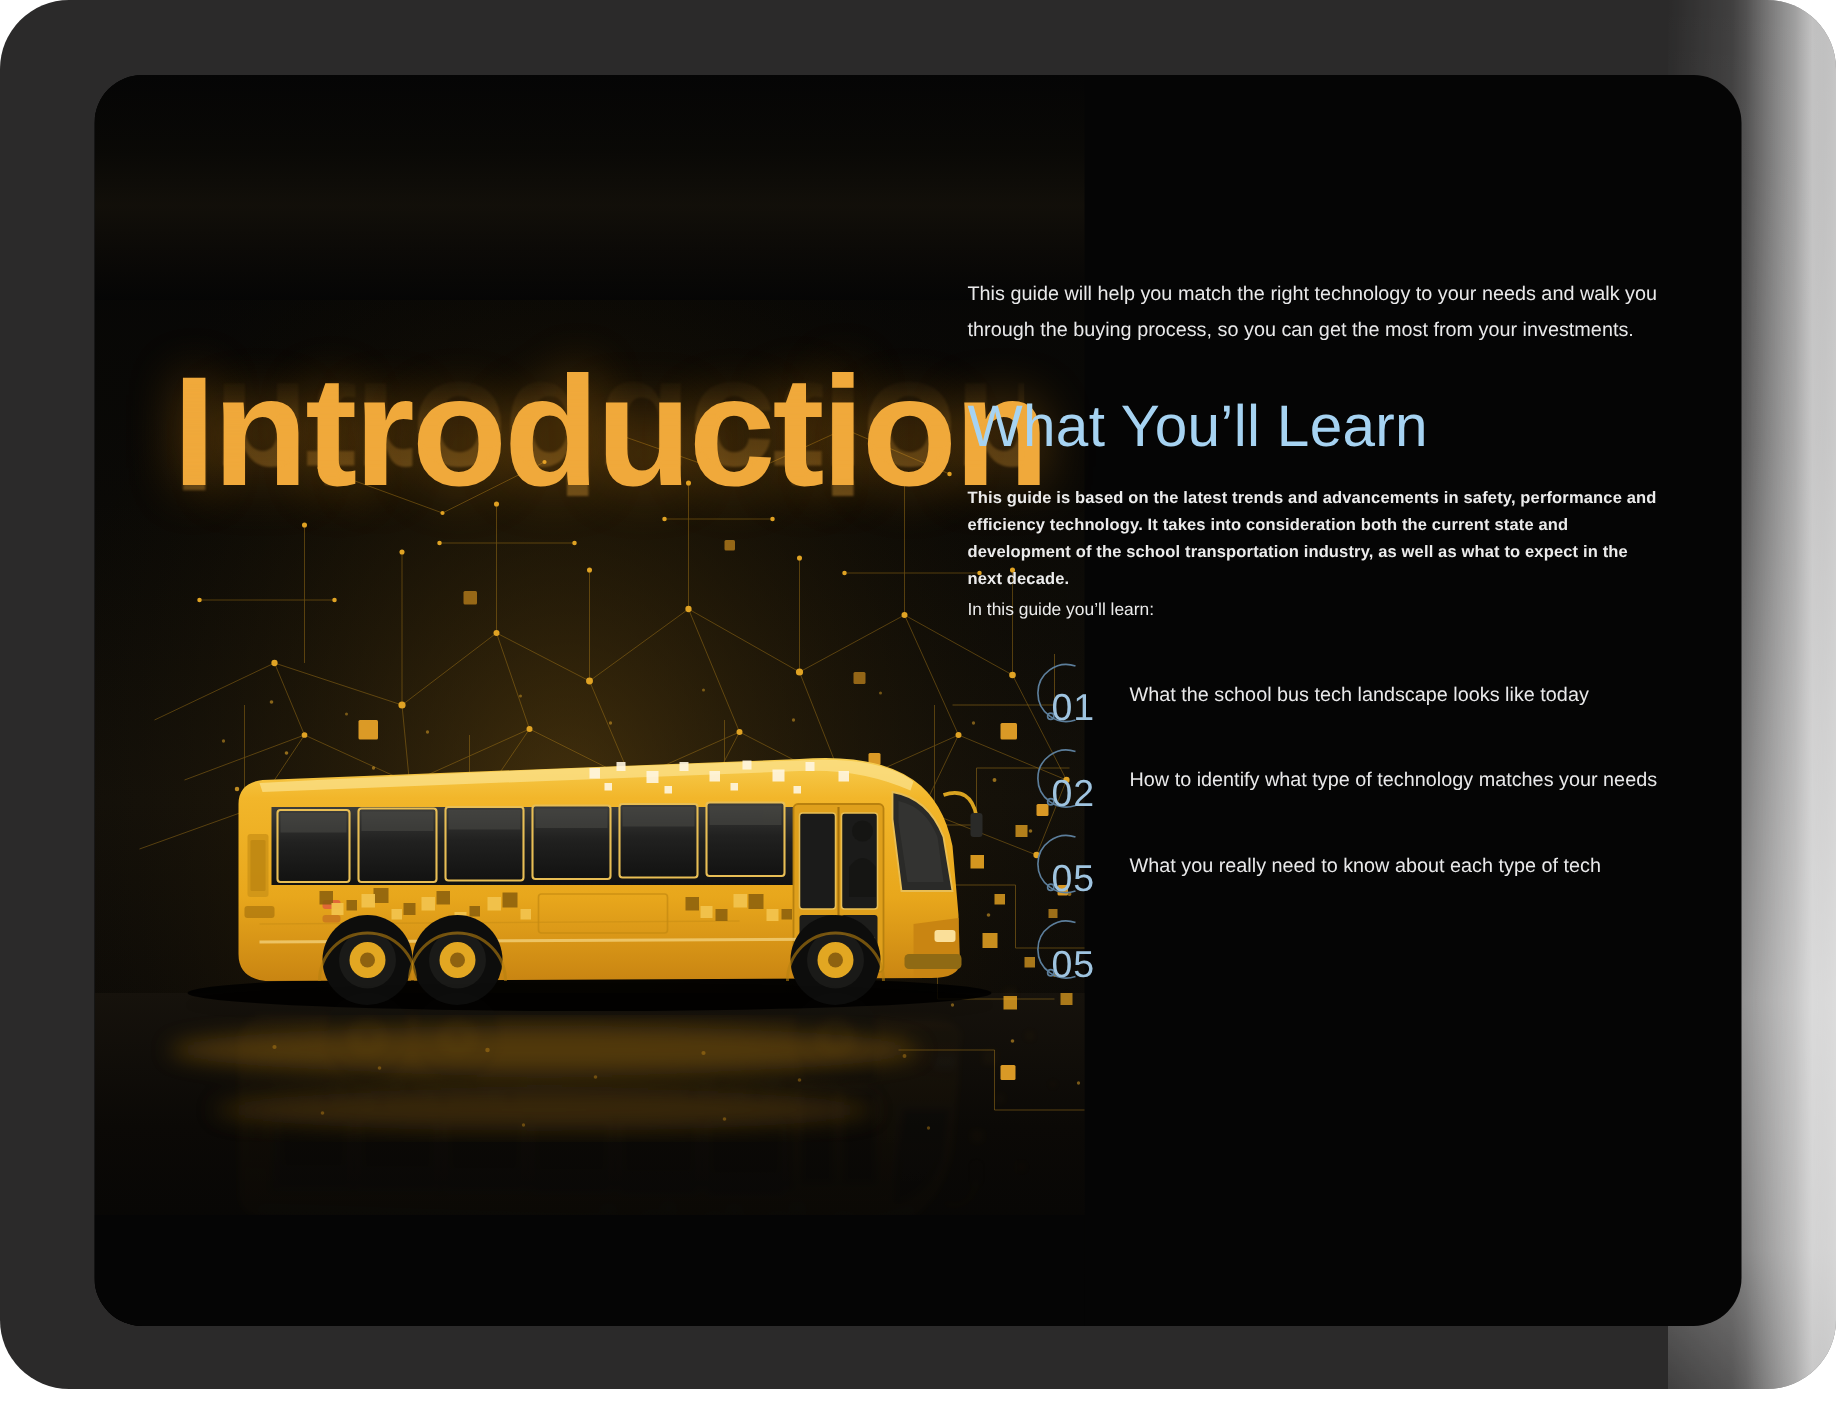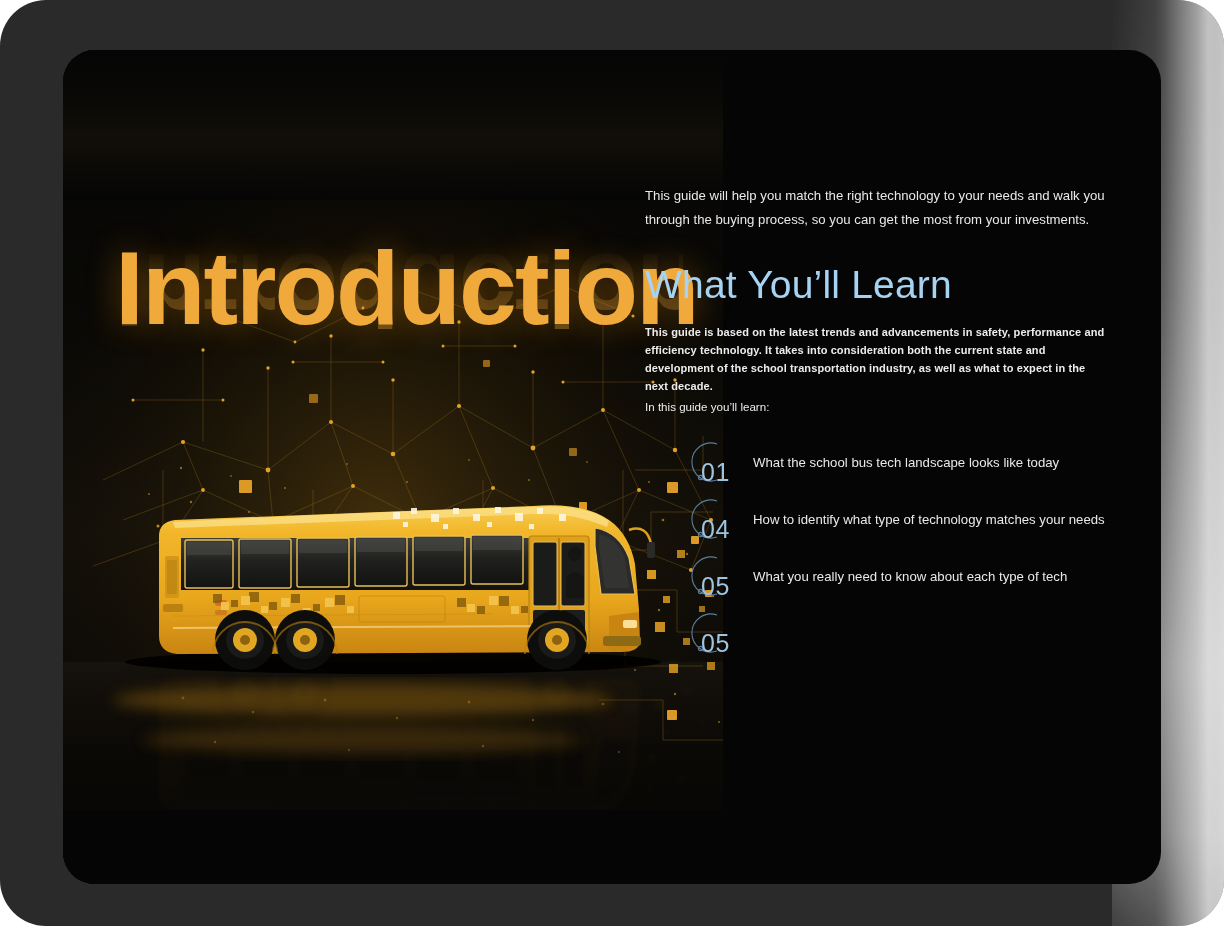--- a/index.html
+++ b/index.html
@@ -614,21 +614,21 @@
           </div>
           <span class="step-label">What the school bus tech landscape looks like today</span>
         </div>
 
         <div class="step">
           <div class="step-badge">
             <svg class="step-arc" viewBox="0 0 46 46">
               <path d="M30 5 A19 19 0 1 0 30 41" fill="none" stroke="#5C7E9B" stroke-width="1.1"></path>
               <circle cx="13.5" cy="38.5" r="2.1" fill="none" stroke="#5C7E9B" stroke-width="1.1"></circle>
             </svg>
-            <span class="step-num">04</span>
+            <span class="step-num">02</span>
           </div>
           <span class="step-label">How to identify what type of technology matches your needs</span>
         </div>
 
         <div class="step">
           <div class="step-badge">
             <svg class="step-arc" viewBox="0 0 46 46">
               <path d="M30 5 A19 19 0 1 0 30 41" fill="none" stroke="#5C7E9B" stroke-width="1.1"></path>
               <circle cx="13.5" cy="38.5" r="2.1" fill="none" stroke="#5C7E9B" stroke-width="1.1"></circle>
             </svg>

